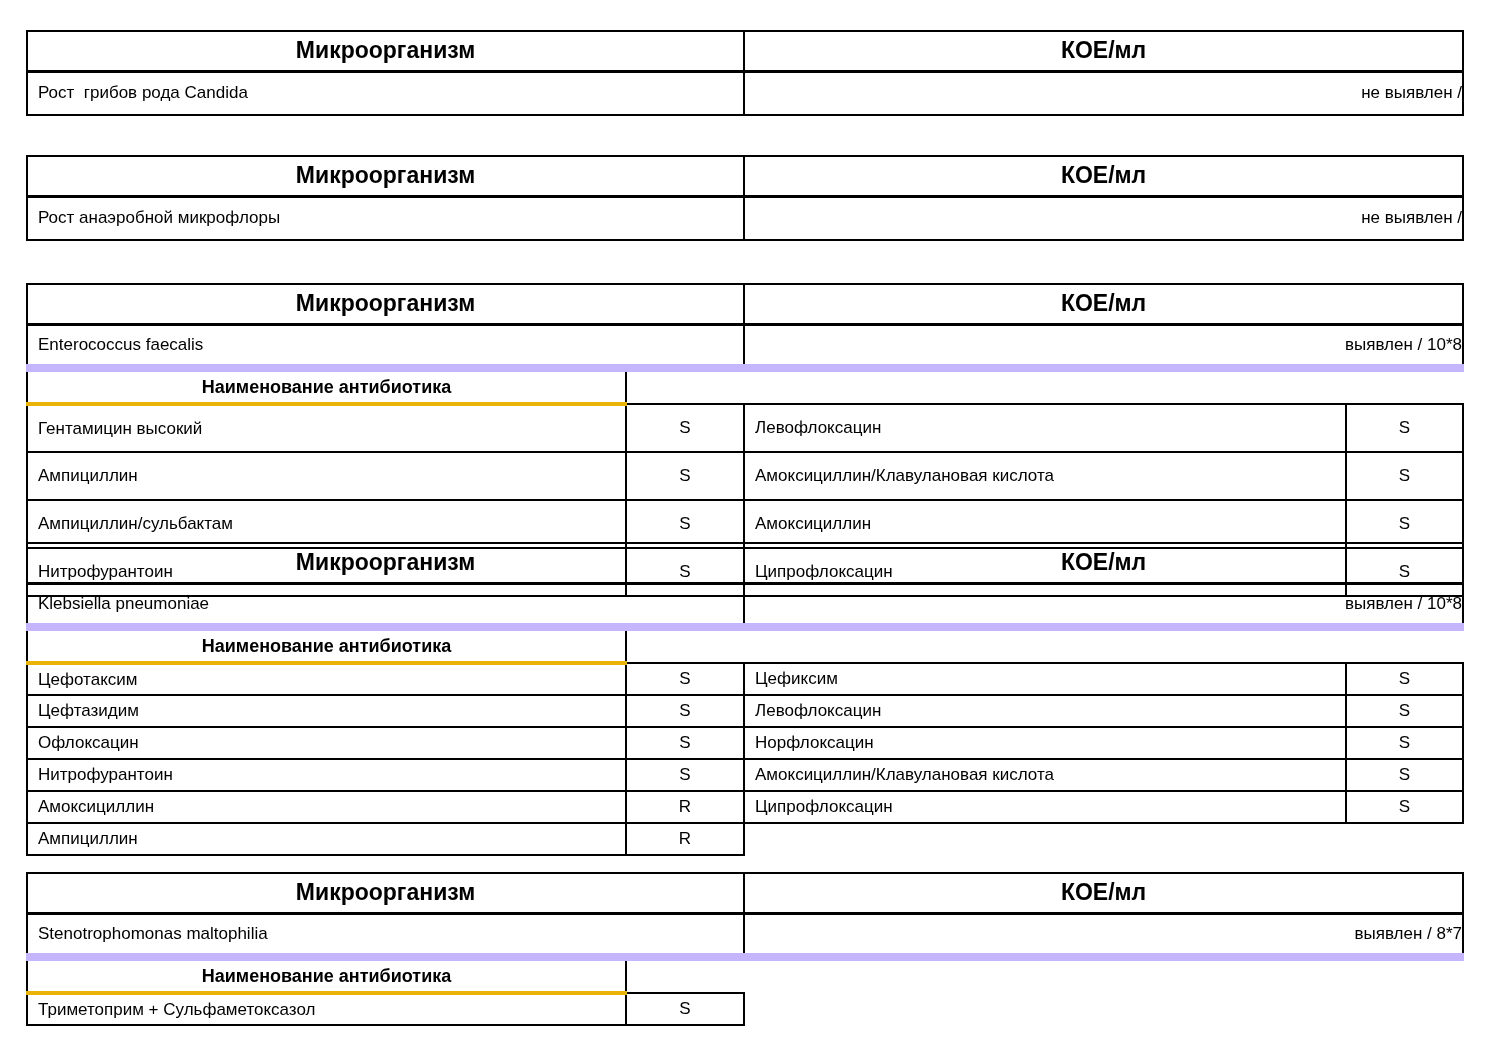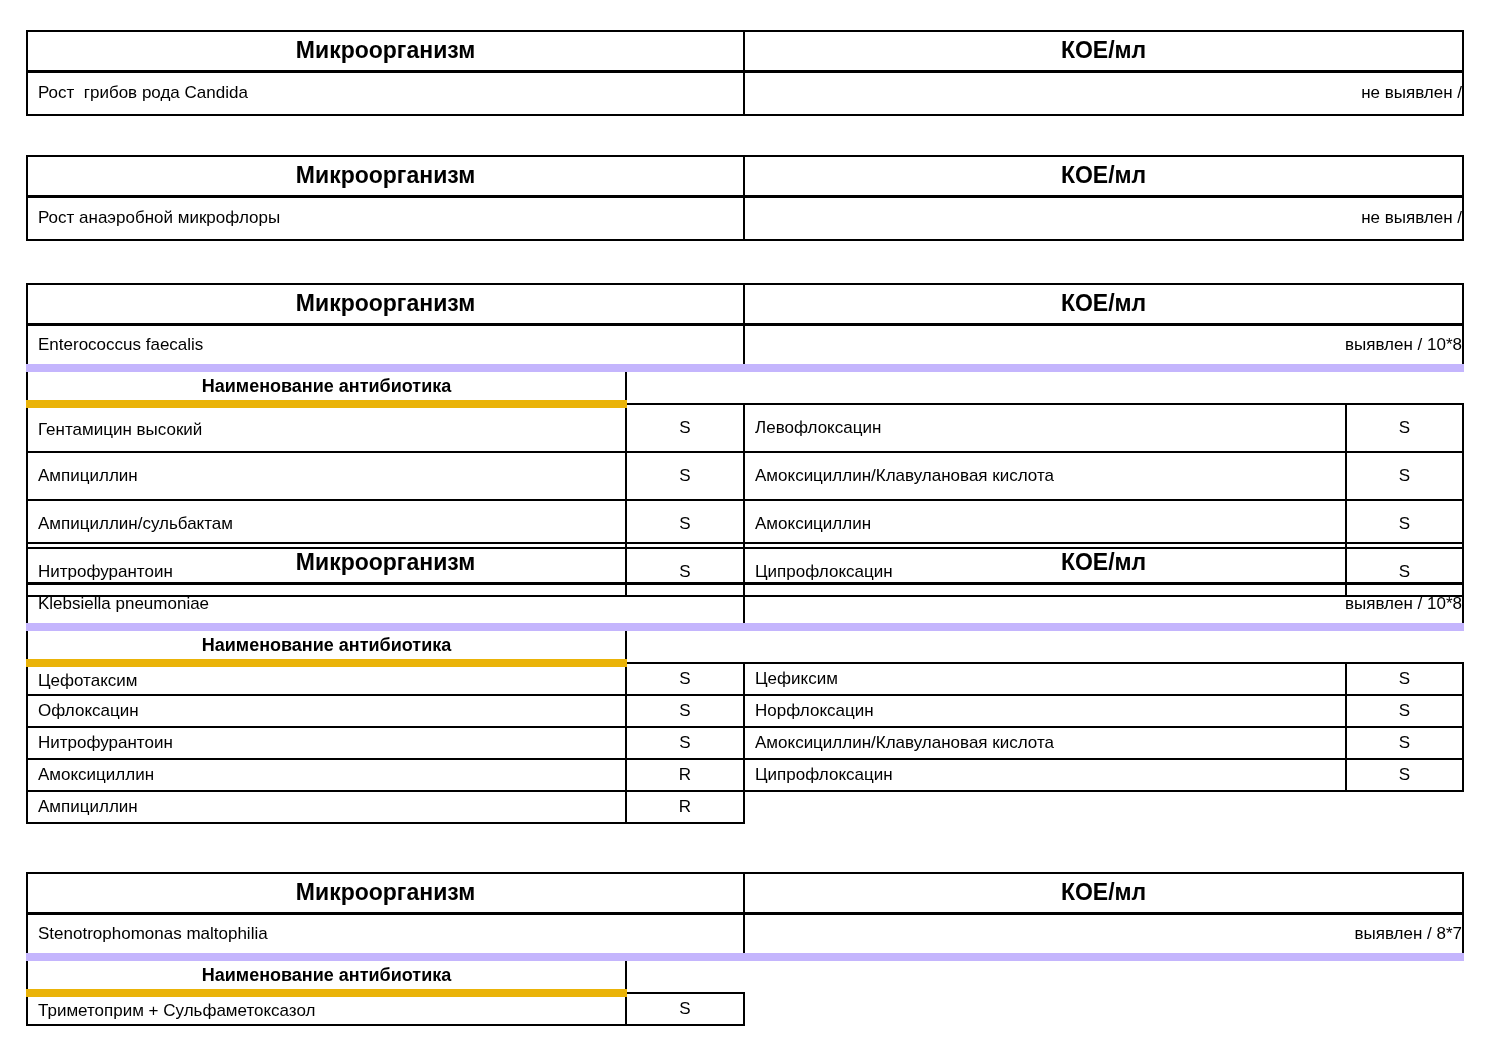--- a/index.html
+++ b/index.html
@@ -39,21 +39,21 @@
     text-align: center;
     border-bottom: 3px solid #000000;
   }
   td.org { text-align: left; padding-left: 10px; white-space: pre-wrap; }
   td.cfu { text-align: right; }
   td.tb  { border-bottom: 8px solid #c4b5fd; }
   td.anthdr {
     font-weight: bold;
     font-size: 18px;
     text-align: center;
-    border-bottom: 8px solid #eab308;
+    border-bottom: 4px solid #eab308;
   }
   td.ant { text-align: left; padding-left: 10px; }
   td.sus { text-align: center; }
   td.spacer { border: none; background: transparent; }
   tr.r-hdr    { height: 40px; }
   tr.r-org    { height: 44px; }
   tr.r-anthdr { height: 36px; }
   tr.r-ant    { height: 32px; }
   .t3 tr.r-ant { height: 48px; }
 </style>
@@ -167,20 +167,26 @@
       <td class="anthdr">Наименование антибиотика</td>
       <td class="spacer" colspan="3"></td>
     </tr>
     <tr class="r-ant">
       <td class="ant">Цефотаксим</td>
       <td class="sus">S</td>
       <td class="ant">Цефиксим</td>
       <td class="sus">S</td>
     </tr>
     <tr class="r-ant">
+      <td class="ant">Цефтазидим</td>
+      <td class="sus">S</td>
+      <td class="ant">Левофлоксацин</td>
+      <td class="sus">S</td>
+    </tr>
+    <tr class="r-ant">
       <td class="ant">Офлоксацин</td>
       <td class="sus">S</td>
       <td class="ant">Норфлоксацин</td>
       <td class="sus">S</td>
     </tr>
     <tr class="r-ant">
       <td class="ant">Нитрофурантоин</td>
       <td class="sus">S</td>
       <td class="ant">Амоксициллин/Клавулановая кислота</td>
       <td class="sus">S</td>

